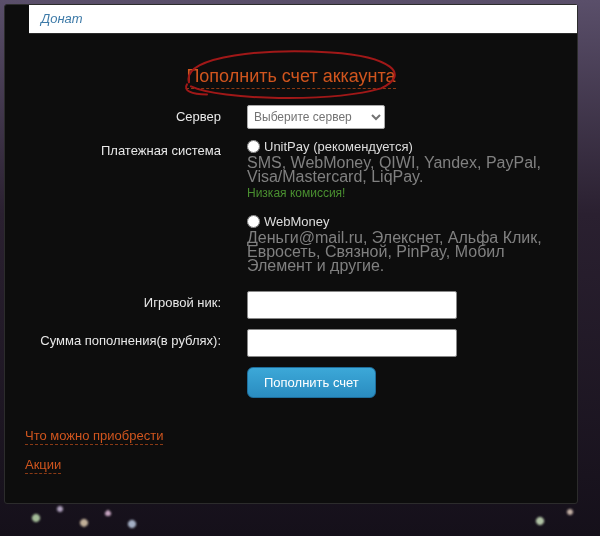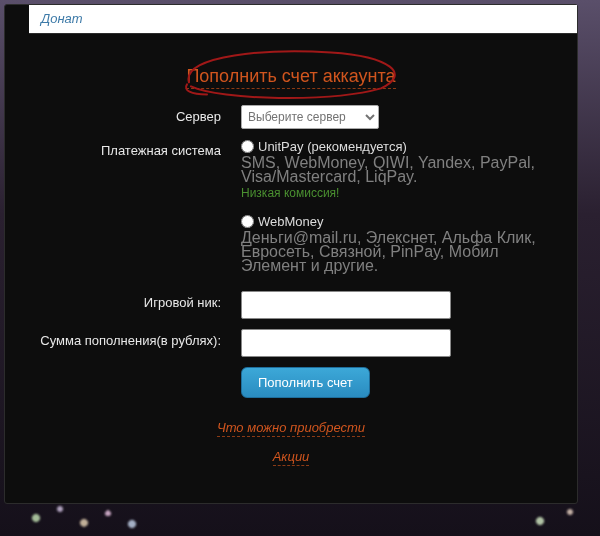--- a/index.html
+++ b/index.html
@@ -20,36 +20,36 @@
   .header{height:28px;line-height:28px;padding:0 12px;
     background:#ffffff;border-bottom:1px solid #2c2c2c;color:#3d7aa8;
     font-style:italic;font-size:13px;margin-left:24px;}
   .content{position:relative;padding:8px 20px 0 20px;}
   .title-wrap{text-align:center;margin:24px 0 16px 0;position:relative;}
   .title{display:inline-block;color:#d0551e;font-size:18px;
     border-bottom:1px dashed #8a3a15;padding-bottom:1px;}
   .hand-circle{position:absolute;left:50%;top:50%;transform:translate(-50%,-56%);
     pointer-events:none;}
   .row{display:flex;align-items:flex-start;margin-bottom:10px;}
-  .lbl{flex:0 0 196px;text-align:right;padding-right:20px;padding-top:4px;
+  .lbl{flex:0 0 196px;text-align:right;padding-right:26px;padding-top:4px;
     color:#e8e8e8;font-size:13px;}
   .val{flex:1;}
   select{width:138px;height:24px;background:#fff;border:1px solid #aaa;
     border-radius:2px;font-size:12px;padding:2px;color:#737373;}
   .radio-line{display:flex;align-items:center;gap:4px;color:#ddd;margin-bottom:2px;}
   .radio-line input[type=radio]{margin:0;}
   .desc{color:#808080;font-size:16px;line-height:14px;margin-bottom:2px;}
   .low-fee{color:#4a9030;font-size:12px;}
   .gap{height:14px;}
   input[type=text]{width:200px;height:22px;background:#fff;border:1px solid #888;
     border-radius:2px;padding:2px 4px;font-size:13px;color:#222;}
   .btn{display:inline-block;padding:7px 16px;font-size:13px;color:#fff;
     background:linear-gradient(#3ca8d8,#2a8cc0);border:1px solid #1e6e9c;
     border-radius:6px;cursor:pointer;}
-  .links{text-align:center;margin-top:16px;font-style:italic;}
+  .links{margin-top:24px;}
   .dlink{display:inline-block;color:#d0551e;font-size:13px;
     border-bottom:1px dashed #8a3a15;padding-bottom:1px;margin:6px 0;}
 </style>
 </head>
 <body>
 
 <div class="bg-lights"></div>
 
 <div class="panel">
   <div class="header">

